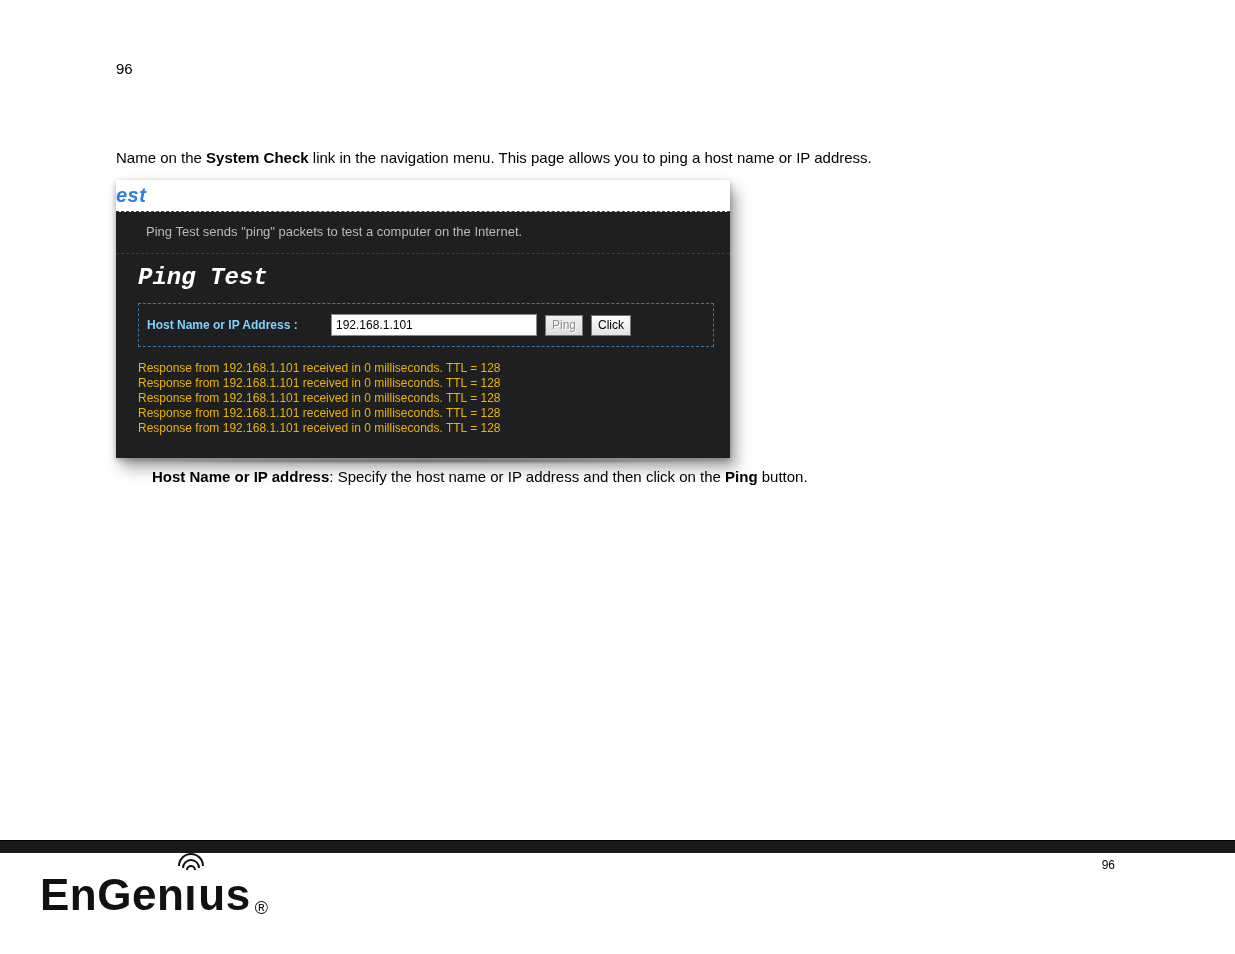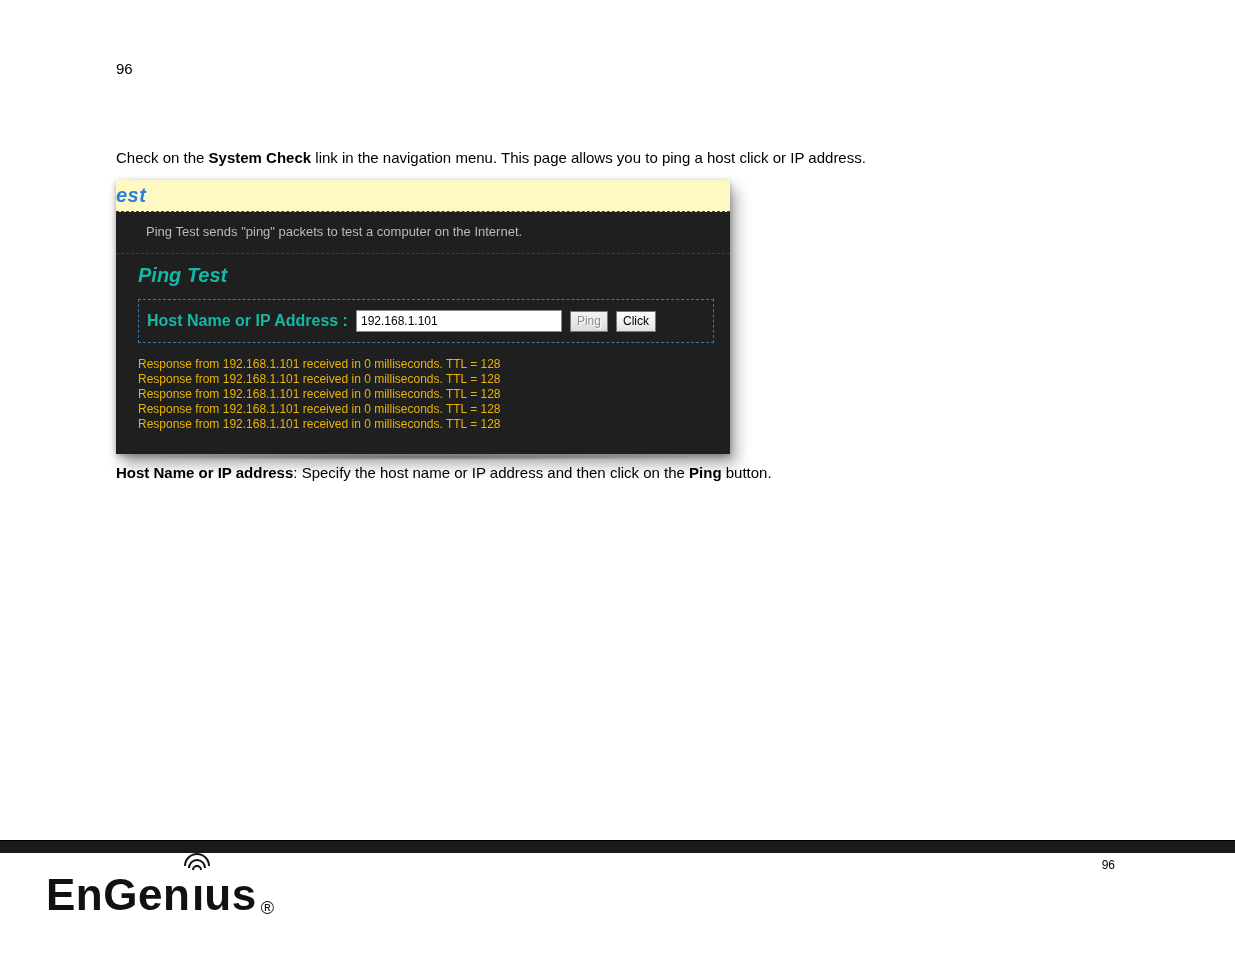--- a/index.html
+++ b/index.html
@@ -32,53 +32,54 @@
   .panel {
     width: 614px;
     background: #1f1f1f;
     color: #d8d8d8;
     box-shadow: 6px 10px 14px rgba(0,0,0,0.35), 0 2px 6px rgba(0,0,0,0.3);
     position: relative;
     margin-bottom: 10px;
     padding-bottom: 22px;
   }
   .panel-titlebar {
-    background: #fef9c3;
+    background: #ffffff;
     color: #2a7fe0;
     font-weight: bold;
     font-size: 20px;
     font-style: italic;
     padding: 4px 8px 4px 0;
     letter-spacing: 0.5px;
     border-bottom: 1px dashed #3a3f44;
   }
   .panel-desc {
     font-size: 13px;
     color: #bababa;
     padding: 12px 18px 14px 30px;
     border-bottom: 1px dashed #3a3f44;
   }
   .sub-heading {
-    color: #14b8a6;
-    font-weight: bold;
-    font-size: 20px;
+    color: #ffffff;
+    font-weight: bold;
+    font-size: 24px;
     padding: 10px 0 6px 22px;
     font-style: italic;
+    font-family: Liberation Mono, monospace;
   }
   .form-row {
     margin: 6px 16px 10px 22px;
     border: 1px dashed #3a78b0;
     padding: 10px 10px 10px 8px;
     display: flex;
     align-items: center;
     gap: 8px;
   }
   .form-label {
-    color: #14b8a6;
-    font-size: 16px;
+    color: #7dd3fc;
+    font-size: 12px;
     font-weight: bold;
     min-width: 176px;
   }
   .text-input {
     background: #ffffff;
     border: 1px solid #8a8a8a;
     height: 14px;
     width: 206px;
     font-size: 12px;
     font-family: Arial, Helvetica, sans-serif;
@@ -112,20 +113,21 @@
     left: 0;
     right: -5px;
     bottom: -6px;
     height: 6px;
     background: radial-gradient(ellipse at center, rgba(0,0,0,0.3), rgba(0,0,0,0) 70%);
     pointer-events: none;
   }
   .caption-line {
     font-size: 15px;
     margin-top: 8px;
+    margin-left: 36px;
   }
   .caption-line b { font-weight: bold; }
 
   .footer {
     position: absolute;
     left: 0;
     right: 0;
     bottom: 0;
     height: 114px;
   }
@@ -138,23 +140,22 @@
     background: #1a1a1a;
   }
   .footer-pgnum {
     position: absolute;
     right: 120px;
     top: 18px;
     font-size: 12px;
   }
   .footer-logo-wrap {
     position: absolute;
-    left: 46px;
+    left: 40px;
     top: 30px;
-    text-align: right;
   }
   .footer-logo {
     display: flex;
     align-items: baseline;
     color: #111;
   }
   .logo-text {
     font-size: 44px;
     font-weight: 600;
     letter-spacing: 0.5px;
@@ -185,21 +186,21 @@
   }
 </style>
 </head>
 <body>
 
 <div class="content">
   <div class="pgnum-top">96</div>
 
 
   <p class="intro-line">
-    <span>Check on the </span><b>System Check</b><span> link in the navigation menu. This page allows you to ping a host click or IP address.</span>
+    <span>Name on the </span><b>System Check</b><span> link in the navigation menu. This page allows you to ping a host name or IP address.</span>
   </p>
 
   <div class="panel">
     <div class="panel-titlebar">est</div>
     <div class="panel-desc">Ping Test sends "ping" packets to test a computer on the Internet.</div>
     <div class="sub-heading">Ping Test</div>
 
     <div class="form-row">
       <span class="form-label">Host Name or IP Address :</span>
       <input type="text" class="text-input" value="192.168.1.101" style="">

